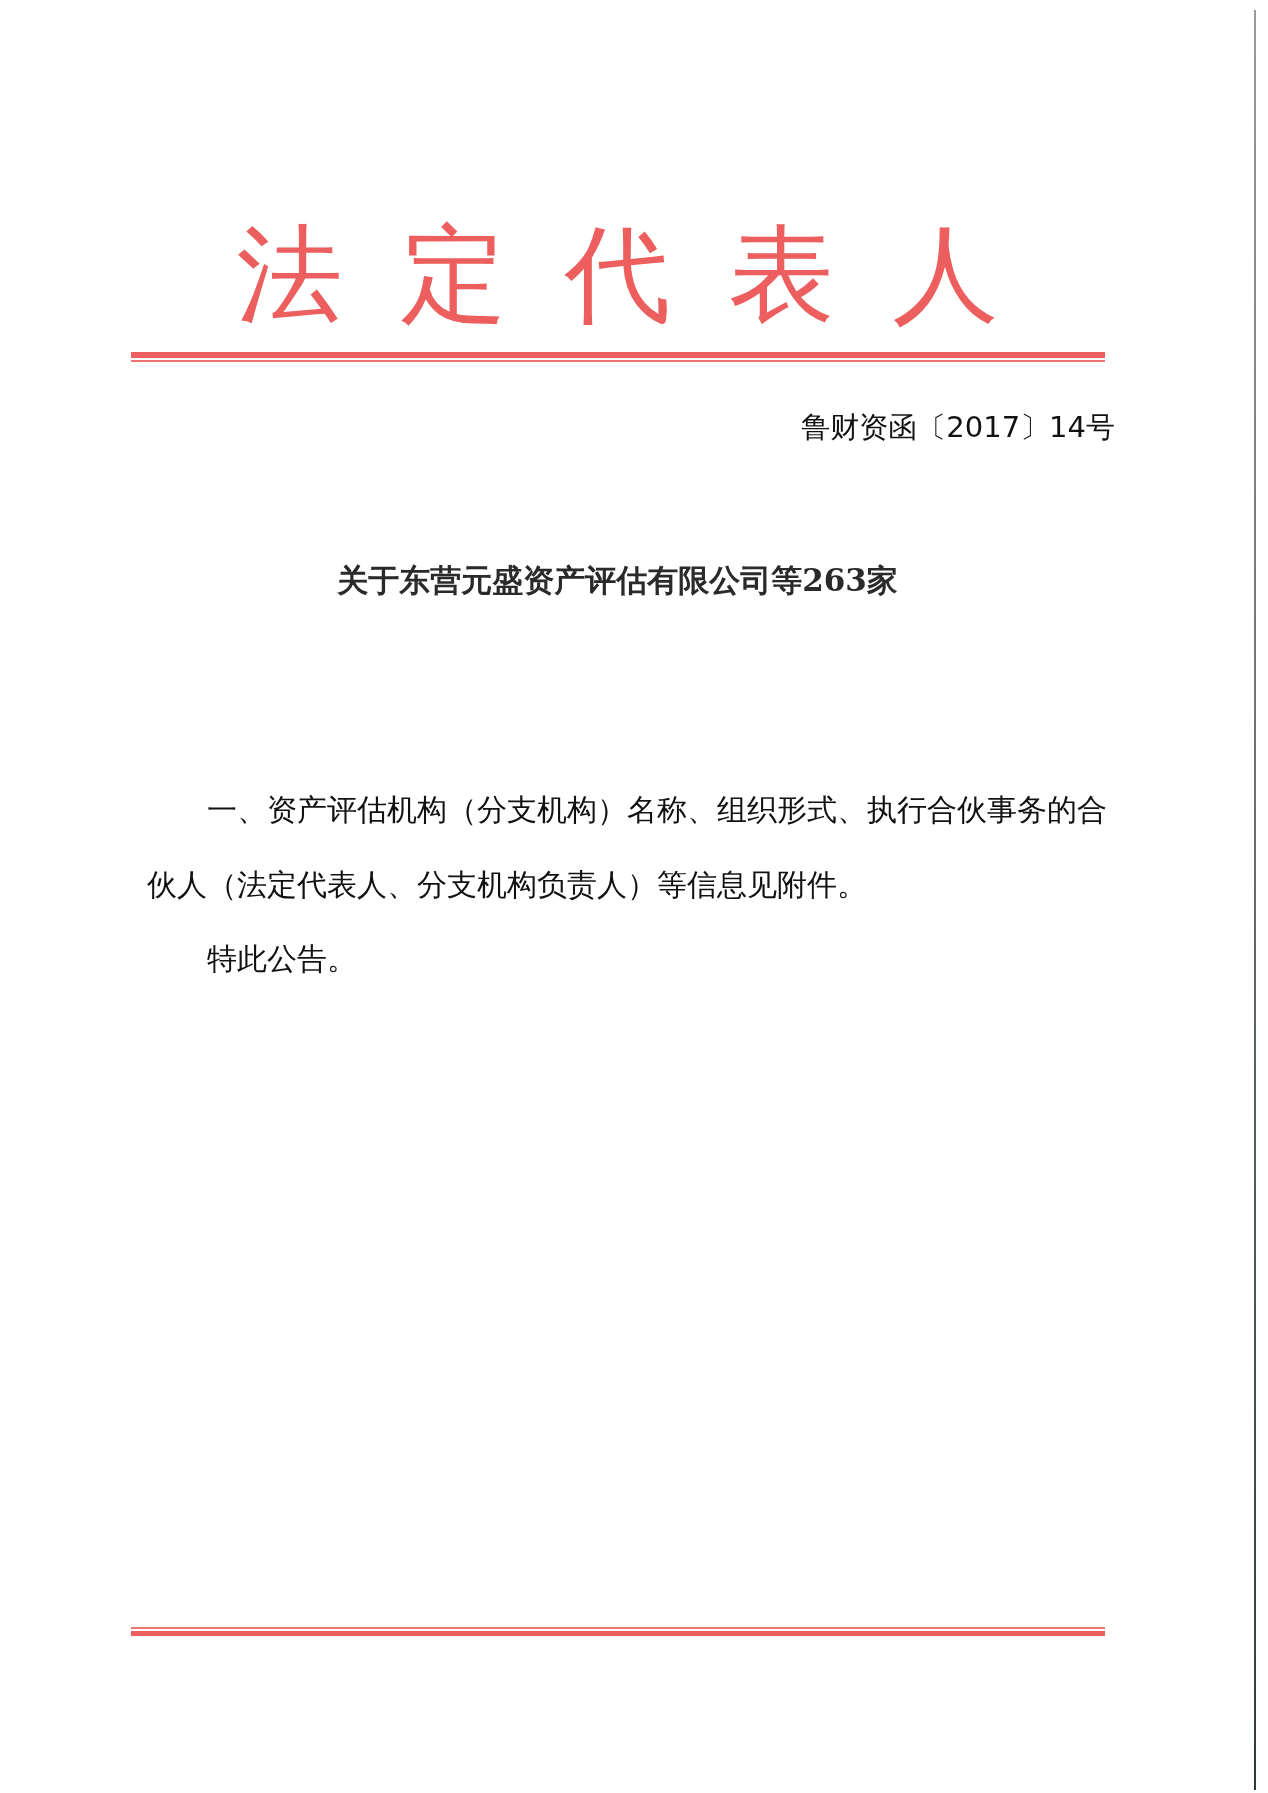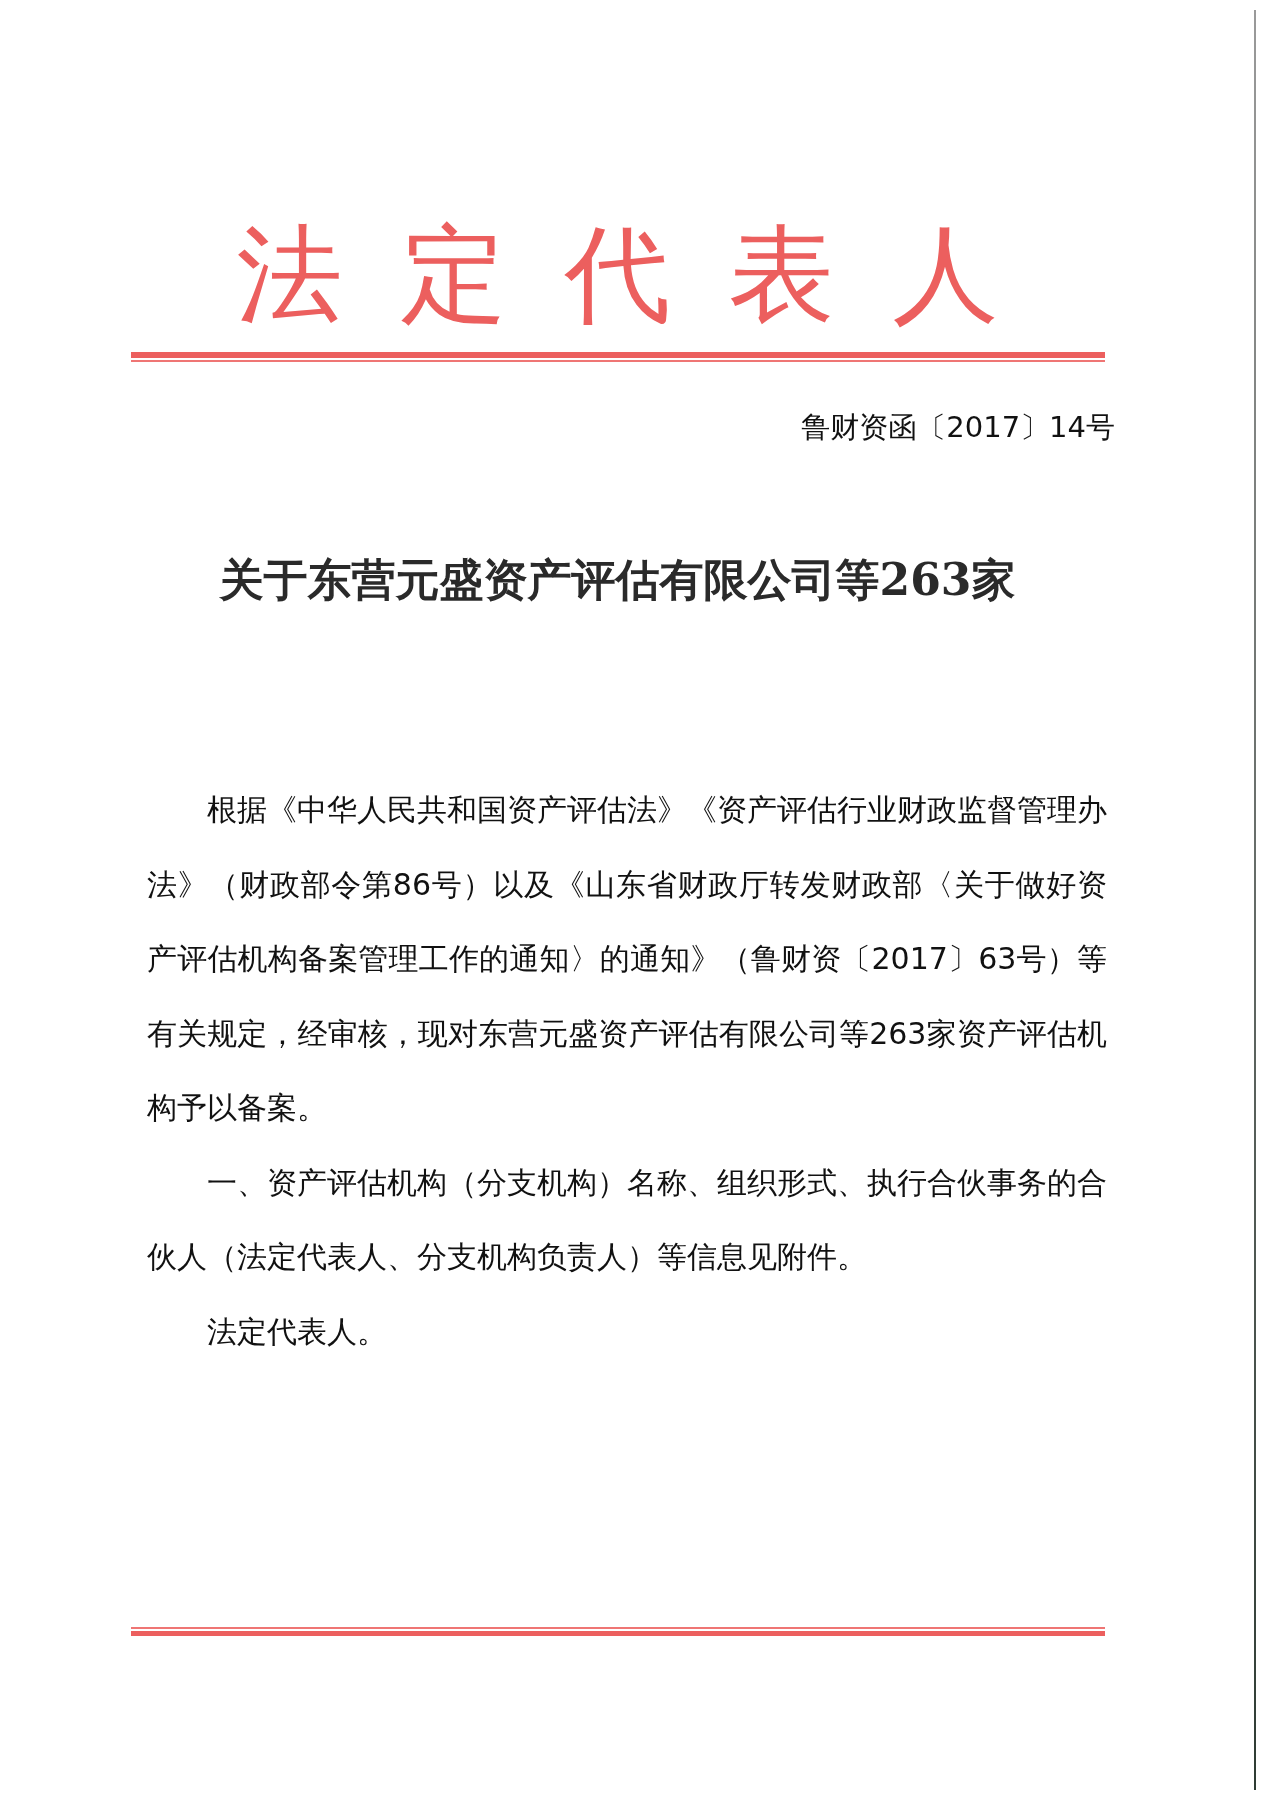--- a/index.html
+++ b/index.html
@@ -24,21 +24,21 @@
   .rule-top { top: 352px; }
   .rule-bottom { top: 1627px; }
   .rule-bottom .thin { height: 2px; }
   .rule-bottom .thick { height: 5px; }
   .doc-number {
     position: absolute; top: 405px; right: 153px; font-size: 29px; line-height: 44px;
     font-family: "DejaVu Sans", "Liberation Sans", sans-serif; color: #111; white-space: nowrap;
   }
   .title {
     position: absolute; left: 130px; width: 975px; text-align: center;
-    font-size: 44px; font-weight: bold; line-height: 76px; color: #2a2a2a; top: 542px;
+    font-size: 31px; font-weight: bold; line-height: 76px; color: #2a2a2a; top: 542px;
     font-family: "DejaVu Serif", "Liberation Serif", serif;
   }
   .title div { white-space: nowrap; }
   .body-text {
     position: absolute; left: 147px; width: 960px; top: 773px;
     font-family: "DejaVu Sans", "Liberation Sans", sans-serif;
     font-size: 30px; line-height: 74.5px; color: #111; text-align: justify;
   }
   .body-text .para { text-indent: 2em; margin: 0; }
   .body-text .closing { text-indent: 2em; margin: 0; }
@@ -56,22 +56,21 @@
   <div class="thin"></div>
 </div>
 
 <div class="doc-number">鲁财资函〔2017〕14号</div>
 
 <div class="title">
   <div>关于东营元盛资产评估有限公司等263家</div>
 </div>
 
 <div class="body-text">
-  <p class="para">根据《中华人民共和国资产评估法》《资产评估行业财政监督管理办法》（财政部令第86号）以及《山东省财政厅转发财政部〈关于做好资产评估机构备案管理工作的通知〉的通知》（鲁财资〔2017〕63号）等有关规定，经审核，现对东营元盛资产评估有限公司等263家资产评估机构予以备案。</p>
   <p class="para">一、资产评估机构（分支机构）名称、组织形式、执行合伙事务的合伙人（法定代表人、分支机构负责人）等信息见附件。</p>
-  <p class="closing">法定代表人。</p>
+  <p class="closing">特此公告。</p>
 </div>
 
 <div class="red-rule rule-bottom">
   <div class="thin"></div>
   <div class="gap"></div>
   <div class="thick"></div>
 </div>
 
 </body></html>

